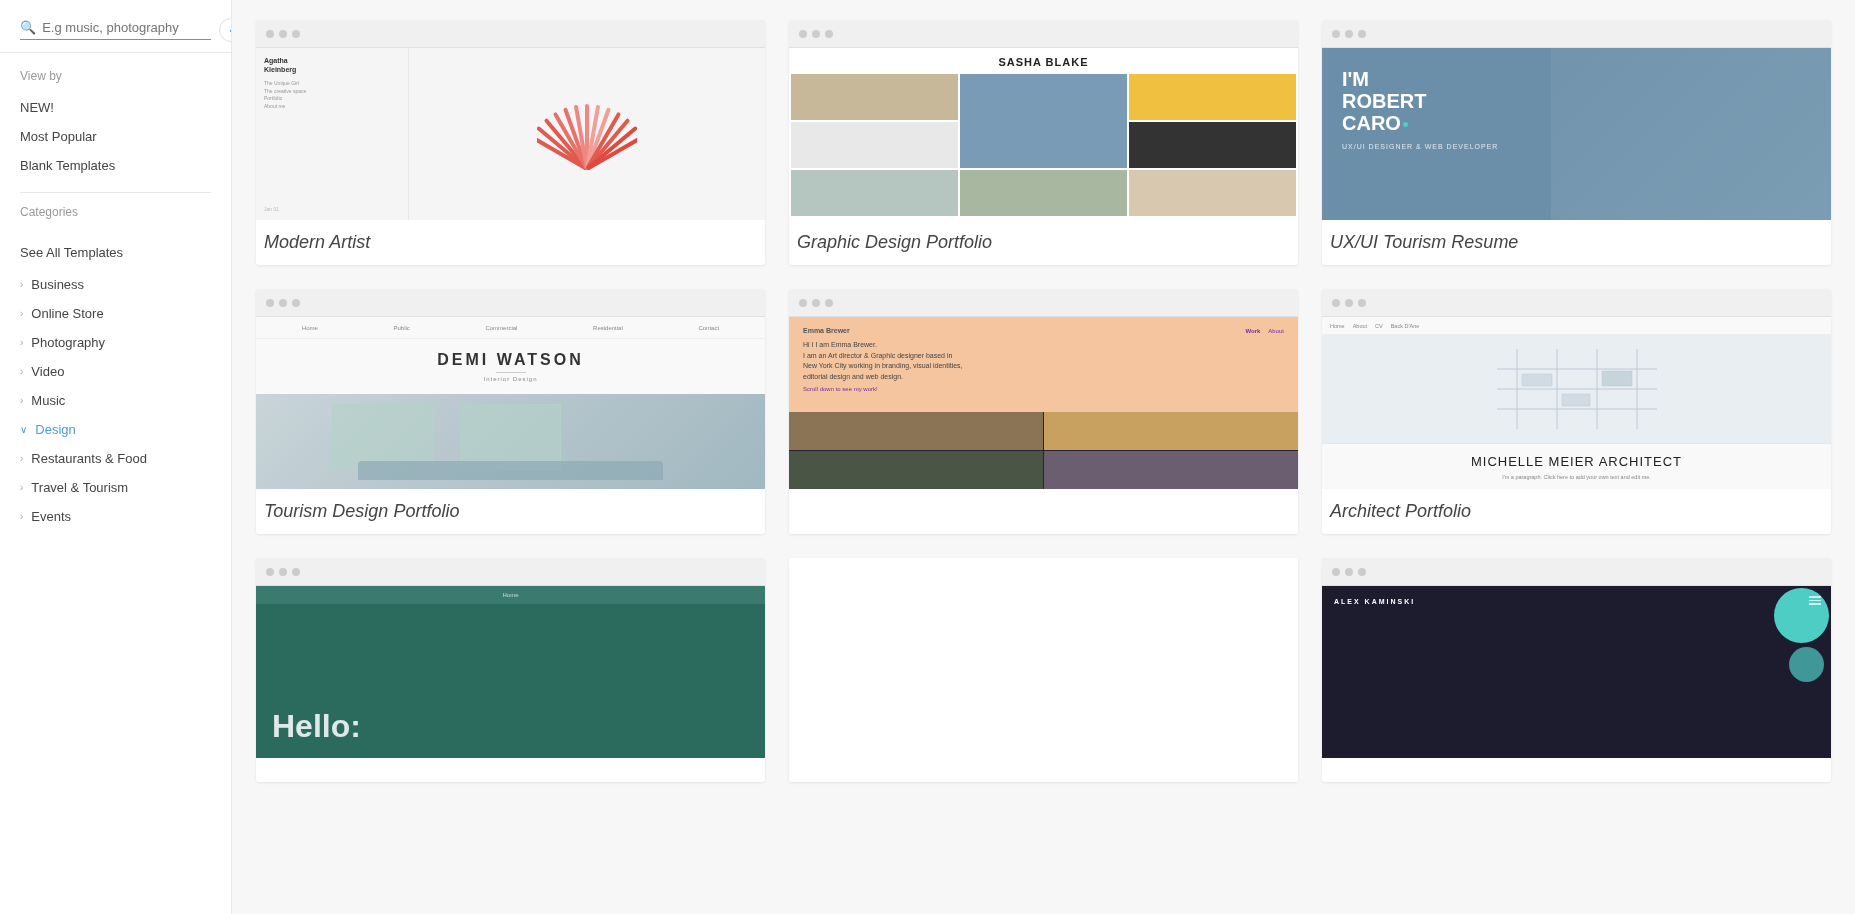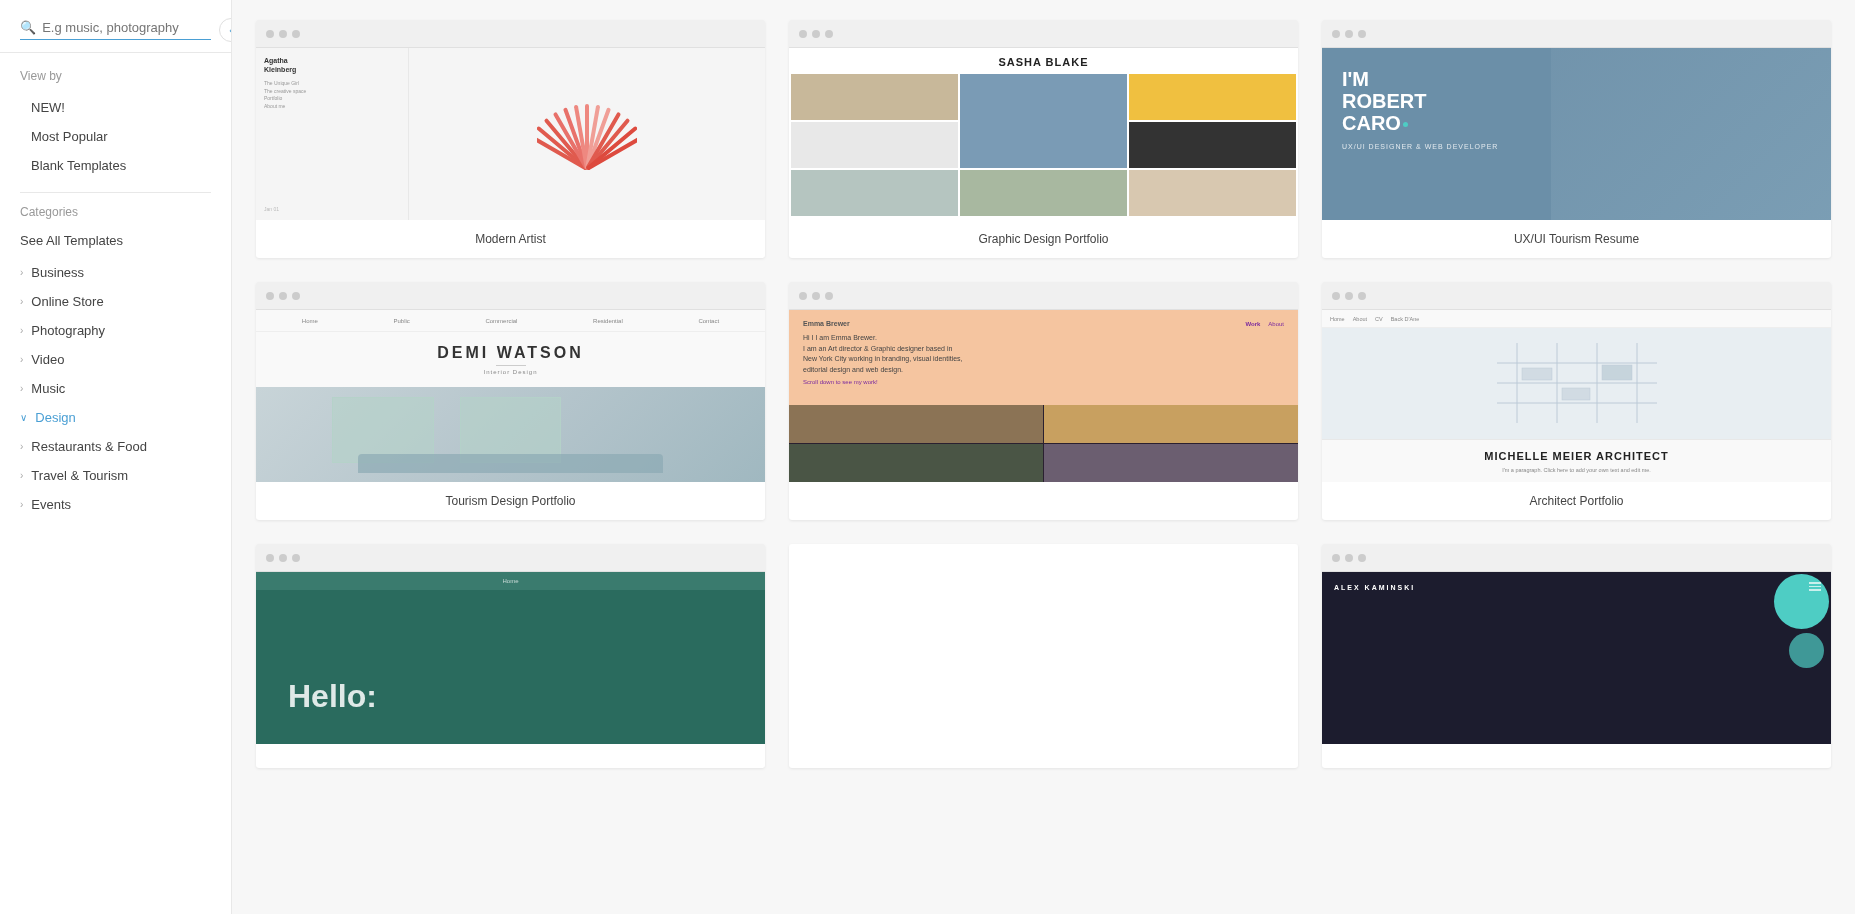--- a/index.html
+++ b/index.html
@@ -75,37 +75,36 @@
       color: #999;
       margin-bottom: 10px;
       font-weight: 400;
     }
 
     .sidebar-nav-item {
       padding: 7px 0;
       font-size: 13px;
       color: #444;
       cursor: pointer;
-      margin-left: 11px;
     }
 
     .sidebar-nav-item.new { color: #444; }
 
     .divider {
       height: 1px;
       background: #e8e8e8;
       margin: 12px 20px;
     }
 
     .categories-section { padding: 0 20px; }
 
     .categories-label {
       font-size: 12px;
       color: #999;
-      margin-bottom: 8px;
+      margin-bottom: 20px;
     }
 
     .see-all-item {
       font-size: 13px;
       color: #444;
       padding: 6px 0;
       cursor: pointer;
       margin-bottom: 4px;
     }
 
@@ -189,24 +188,24 @@
 
     .template-preview {
       width: 100%;
       height: 200px;
       overflow: hidden;
       position: relative;
       background: #f0f0f0;
     }
 
     .template-title {
-      text-align: center;
       padding: 12px 8px;
-      font-size: 12px;
+      font-size: 18px;
       color: #444;
+      font-style: italic;
     }
 
     
     .browser-chrome {
       height: 28px;
       background: #f0f0f0;
       display: flex;
       align-items: center;
       padding: 0 10px;
       gap: 5px;
@@ -511,41 +510,41 @@
               <line x1="80" y1="10" x2="80" y2="90" stroke="#aabbcc" stroke-width="1"></line>
               <line x1="120" y1="10" x2="120" y2="90" stroke="#aabbcc" stroke-width="1"></line>
               <line x1="160" y1="10" x2="160" y2="90" stroke="#aabbcc" stroke-width="1"></line>
               <rect x="45" y="35" width="30" height="12" fill="#c8d4dd" stroke="#aabbcc" stroke-width="0.5"></rect>
               <rect x="85" y="55" width="28" height="12" fill="#c8d4dd" stroke="#aabbcc" stroke-width="0.5"></rect>
               <rect x="125" y="32" width="30" height="15" fill="#b8cad4" stroke="#aabbcc" stroke-width="0.5"></rect>
             </svg>
           </div>
 
           <div style="padding:10px 12px 8px;text-align:center;background:#f9f9f9;border-top:1px solid #e8e8e8;">
-            <div style="font-size:11px;font-weight:700;letter-spacing:1px;color:#222;">MICHELLE MEIER ARCHITECT</div>
+            <div style="font-size:13px;font-weight:400;letter-spacing:1px;color:#222;">MICHELLE MEIER ARCHITECT</div>
             <div style="font-size:5.5px;color:#888;line-height:1.5;margin-top:4px;">I'm a paragraph. Click here to add your own text and edit me.</div>
           </div>
         </div>
       </div>
       <div class="template-title">Architect Portfolio</div>
     </div>
 
     <div class="template-card">
       <div class="template-preview">
         <div class="browser-chrome">
           <div class="browser-dot"></div>
           <div class="browser-dot"></div>
           <div class="browser-dot"></div>
         </div>
         <div style="height:calc(100% - 28px);background:#2a6b5e;display:flex;flex-direction:column;">
 
           <div style="height:18px;background:#3a7b6e;display:flex;align-items:center;justify-content:center;">
             <span style="font-size:6px;color:rgba(255,255,255,0.7);">Home</span>
           </div>
-          <div style="flex:1;display:flex;align-items:flex-end;padding:32px;">
+          <div style="flex:1;display:flex;align-items:flex-end;padding:16px;">
             <div style="font-size:32px;font-weight:900;color:rgba(255,255,255,0.85);line-height:1;">Hello:</div>
           </div>
         </div>
       </div>
       <div class="template-title"></div>
     </div>
 
     <div class="template-card">
       <div class="template-title"></div>
     </div>

